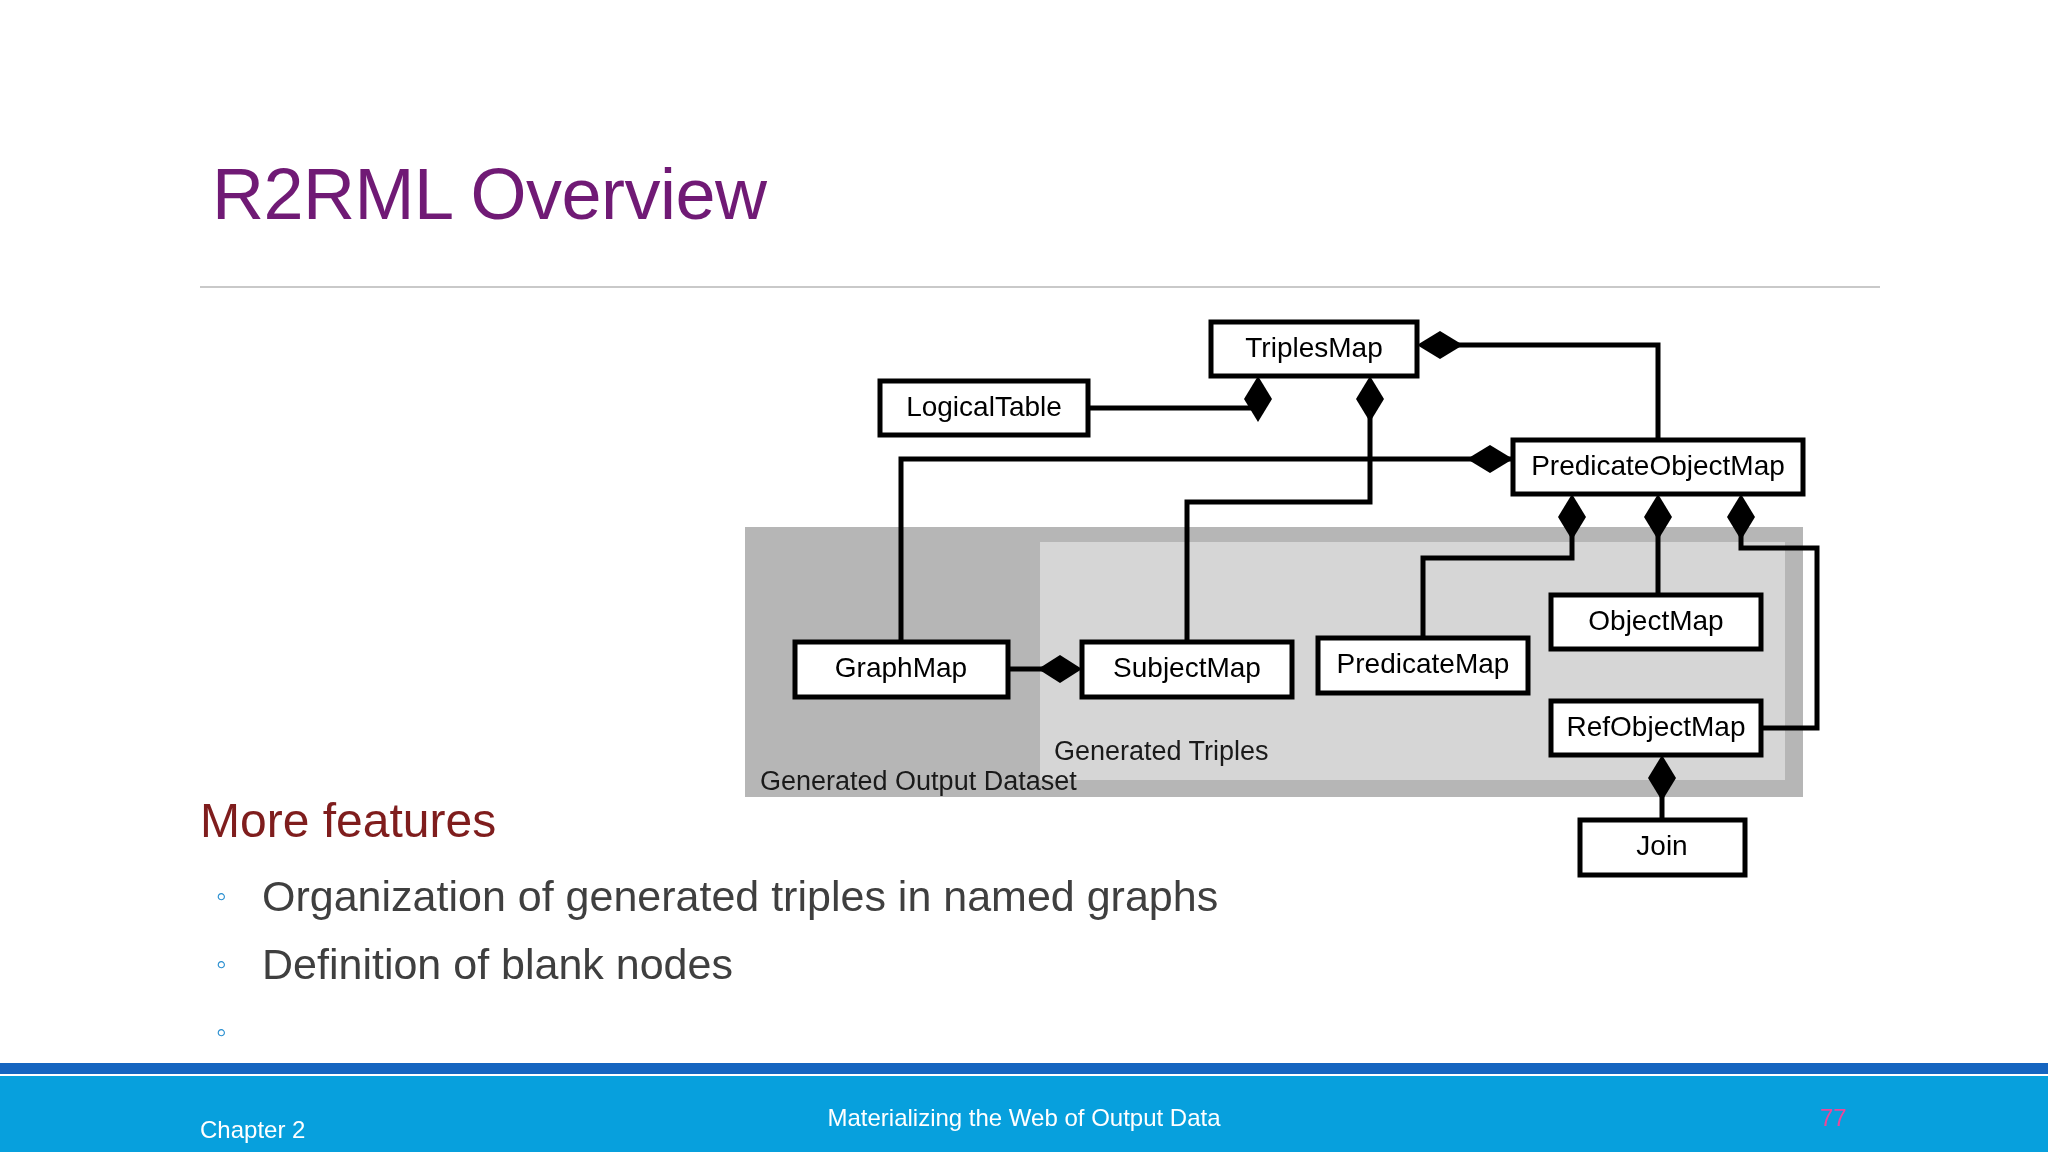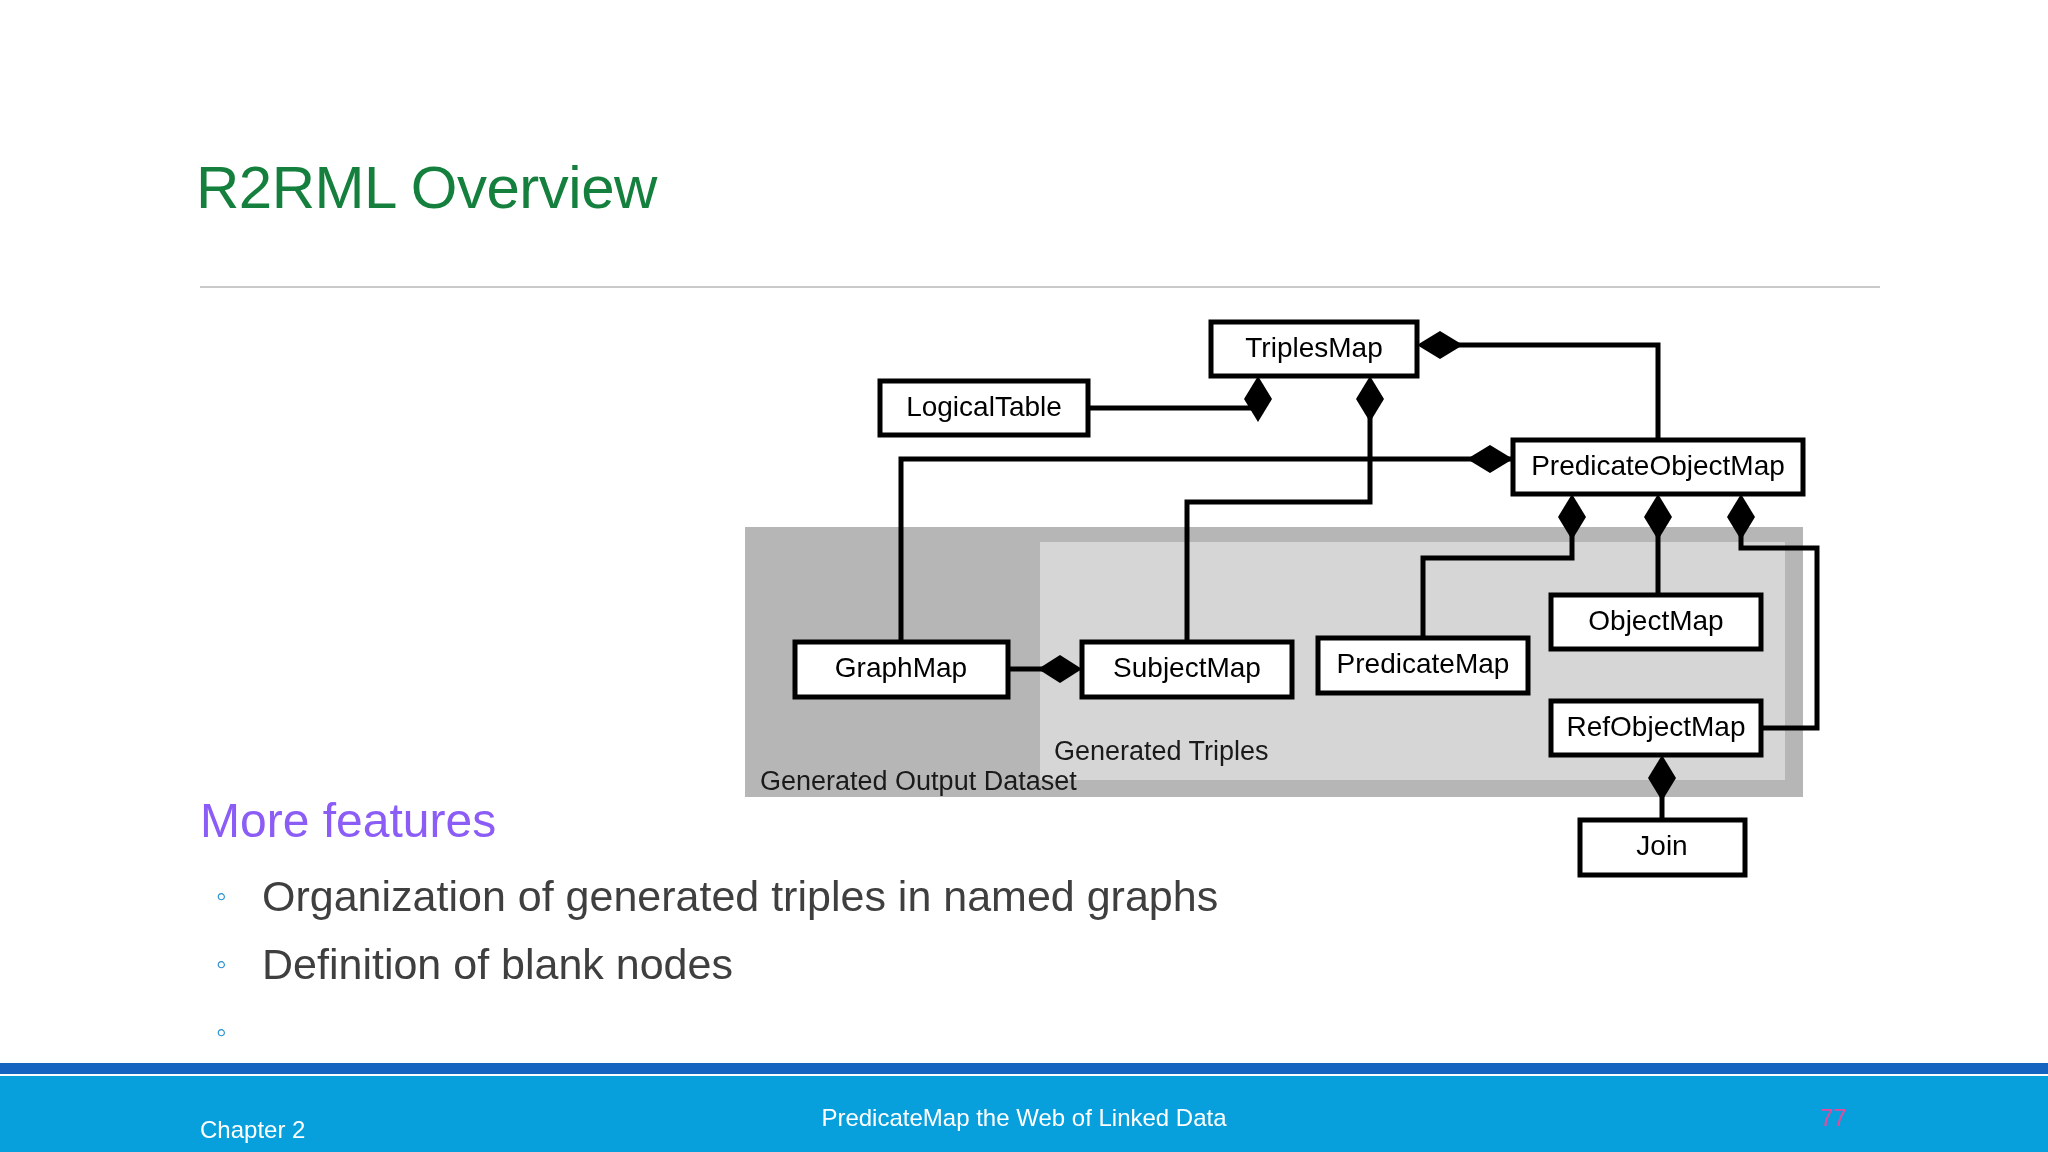--- a/index.html
+++ b/index.html
@@ -7,34 +7,34 @@
     width:2048px;height:1152px;
     background:#ffffff;
     font-family:"Liberation Sans","DejaVu Sans",sans-serif;
     overflow:hidden;
     position:relative;
   }
   .slide{position:absolute;inset:0;}
 
   
   .title{
-    position:absolute;left:196px;top:158px;
-    font-size:60px;font-weight:400;color:#15803d;
+    position:absolute;left:212px;top:158px;
+    font-size:72px;font-weight:400;color:#701a75;
     letter-spacing:-0.5px;line-height:1;
     white-space:nowrap;
   }
   .title-rule{
     position:absolute;left:200px;top:286px;width:1680px;height:2px;
     background:#c9c9c9;
   }
 
   
   .more-features{
     position:absolute;left:200px;top:793px;
-    font-size:48px;color:#8b5cf6;white-space:nowrap;
+    font-size:48px;color:#7f1d1d;white-space:nowrap;
   }
   .bullets{
     position:absolute;left:210px;top:862px;
     list-style:none;margin:0;padding:0;
   }
   .bullets li{
     position:relative;
     padding-left:52px;
     font-size:43px;color:#3f3f3f;
     line-height:68px;
@@ -195,16 +195,16 @@
       <span>Definition of blank nodes</span>
     </li>
     <li>
       <span class="bullet-mark">◦</span>
     </li>
   </ul>
 
   <div class="footer-top-strip"></div>
   <div class="footer-bar"></div>
   <div class="footer-left">Chapter 2</div>
-  <div class="footer-center">PredicateMap the Web of Linked Data</div>
+  <div class="footer-center">Materializing the Web of Output Data</div>
   <div class="footer-right">77</div>
 
 </div>
 
 </body></html>

